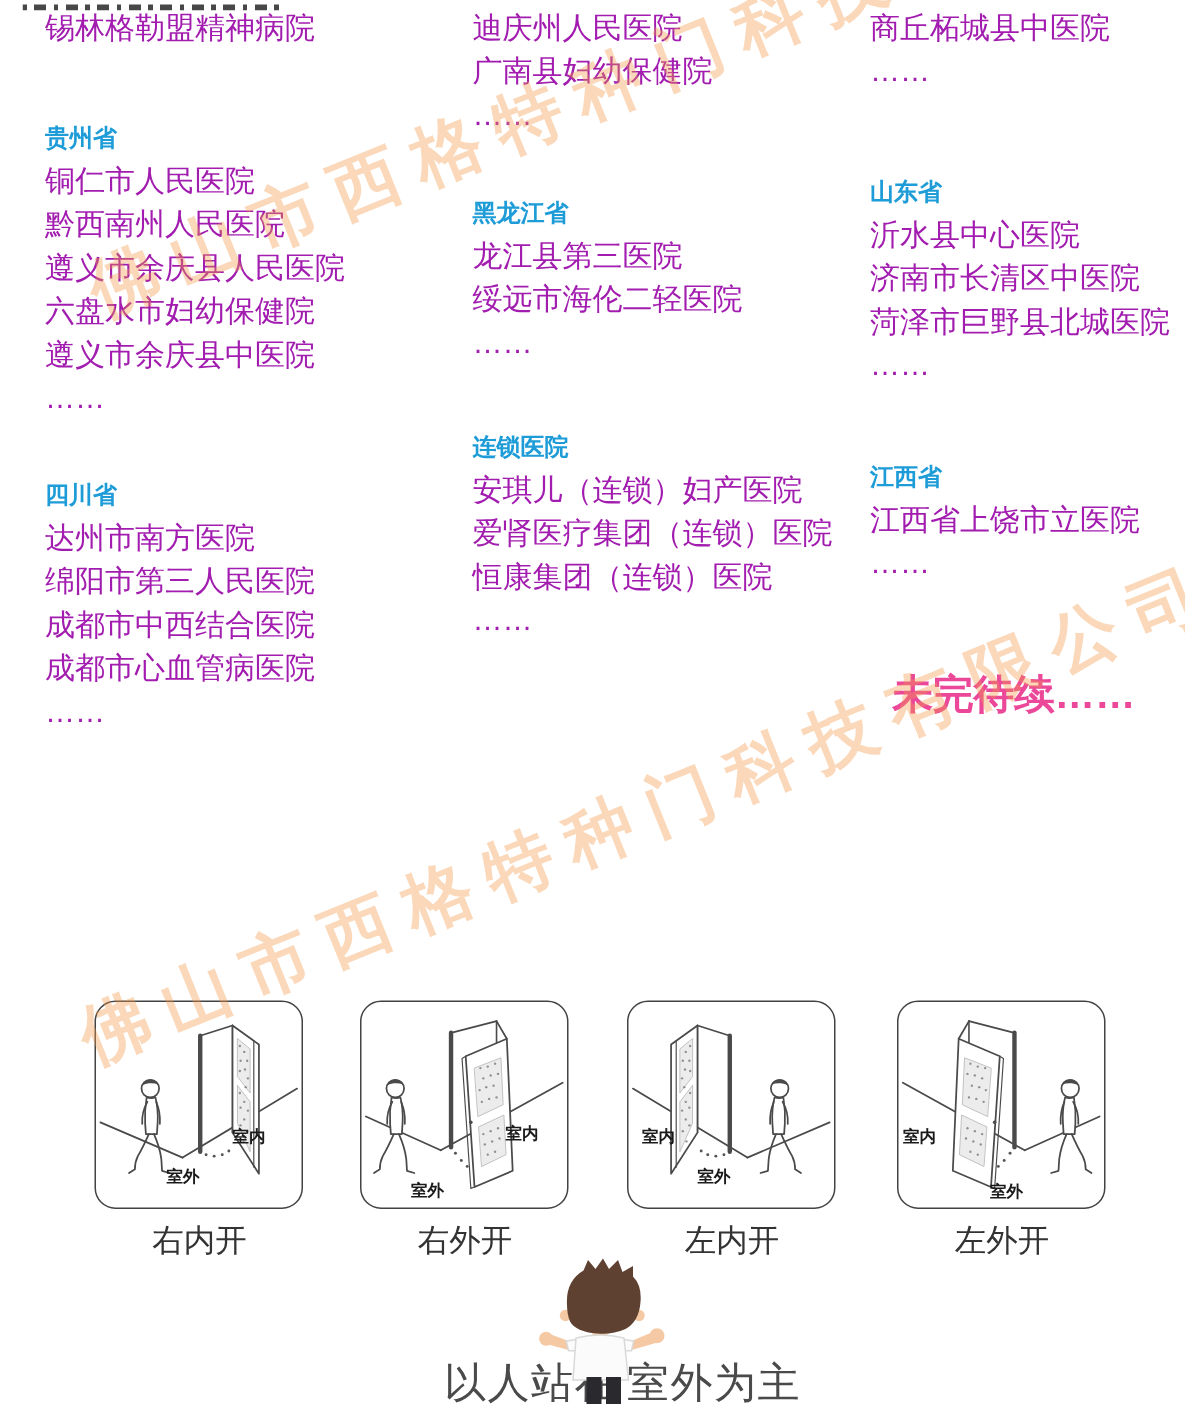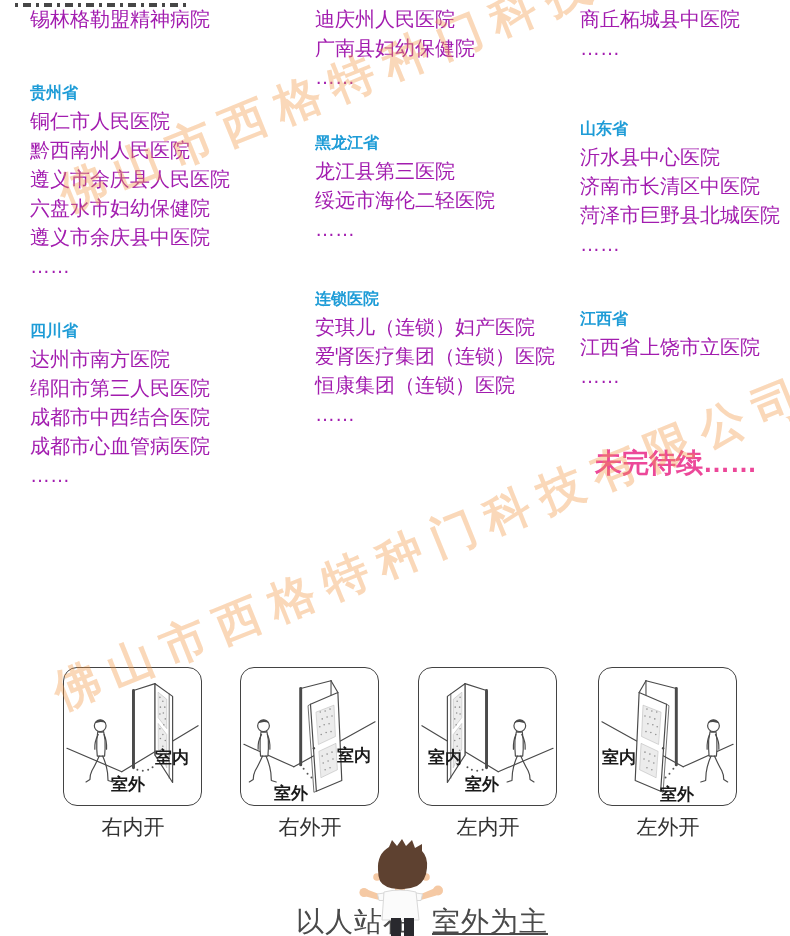--- a/index.html
+++ b/index.html
@@ -21,32 +21,32 @@
   .tbc{position:absolute;left:580px;top:446px;font-size:27px;line-height:34px;font-weight:700;color:#ec4899;white-space:nowrap;margin-left:15px;}
   
   .big-title{position:absolute;left:0;top:552px;width:790px;text-align:center;
     font-size:50px;line-height:72px;font-weight:800;color:#37322c;letter-spacing:1px;}
   
   .door-box{position:absolute;top:667px;width:140px;height:176px;}
   #box1{left:63px;}#box2{left:240px;}#box3{left:418px;}#box4{left:598px;}
   .frame{position:relative;width:137px;height:137px;border:1.6px solid #434343;border-radius:14px;background:#fff;}
   .frame svg{position:absolute;left:0;top:0;}
   .room-label{position:absolute;font-family:"Liberation Serif","DejaVu Serif",serif;
-    font-weight:700;font-size:17px;line-height:14px;color:#1a1a1a;white-space:nowrap;}
+    font-weight:700;font-size:11px;line-height:14px;color:#1a1a1a;white-space:nowrap;}
   .caption{position:absolute;left:0;top:146px;width:140px;text-align:center;
     font-size:21px;color:#333;white-space:nowrap;}
   
   #box1 .nei{left:91px;top:83px;}  #box1 .wai{left:47px;top:110px;}
   #box2 .nei{left:96px;top:81px;}  #box2 .wai{left:33px;top:119px;}
   #box3 .nei{left:9px;top:83px;}   #box3 .wai{left:46px;top:110px;}
   #box4 .nei{left:3px;top:83px;}   #box4 .wai{left:61px;top:120px;}
   
   .foot-text{position:absolute;top:908px;font-size:28px;line-height:28px;color:#4a4a4a;letter-spacing:1px;white-space:nowrap;}
   #foot-left{left:296px;}
-  #foot-right{left:432px;text-decoration:underline;}
+  #foot-right{left:418px;}
   #mascot{position:absolute;left:358px;top:838px;width:94px;height:98px;}
   
   .wm{position:absolute;z-index:9;pointer-events:none;white-space:nowrap;
     font-size:46px;font-weight:600;letter-spacing:12px;color:rgba(242,152,70,0.38);
     transform-origin:0 0;transform:rotate(-22deg);}
   #wm1{left:50px;top:168px;}
   #wm2{left:44px;top:666px;}
   .hidden-defs{position:absolute;width:0;height:0;overflow:hidden;}
 </style>
 </head>

